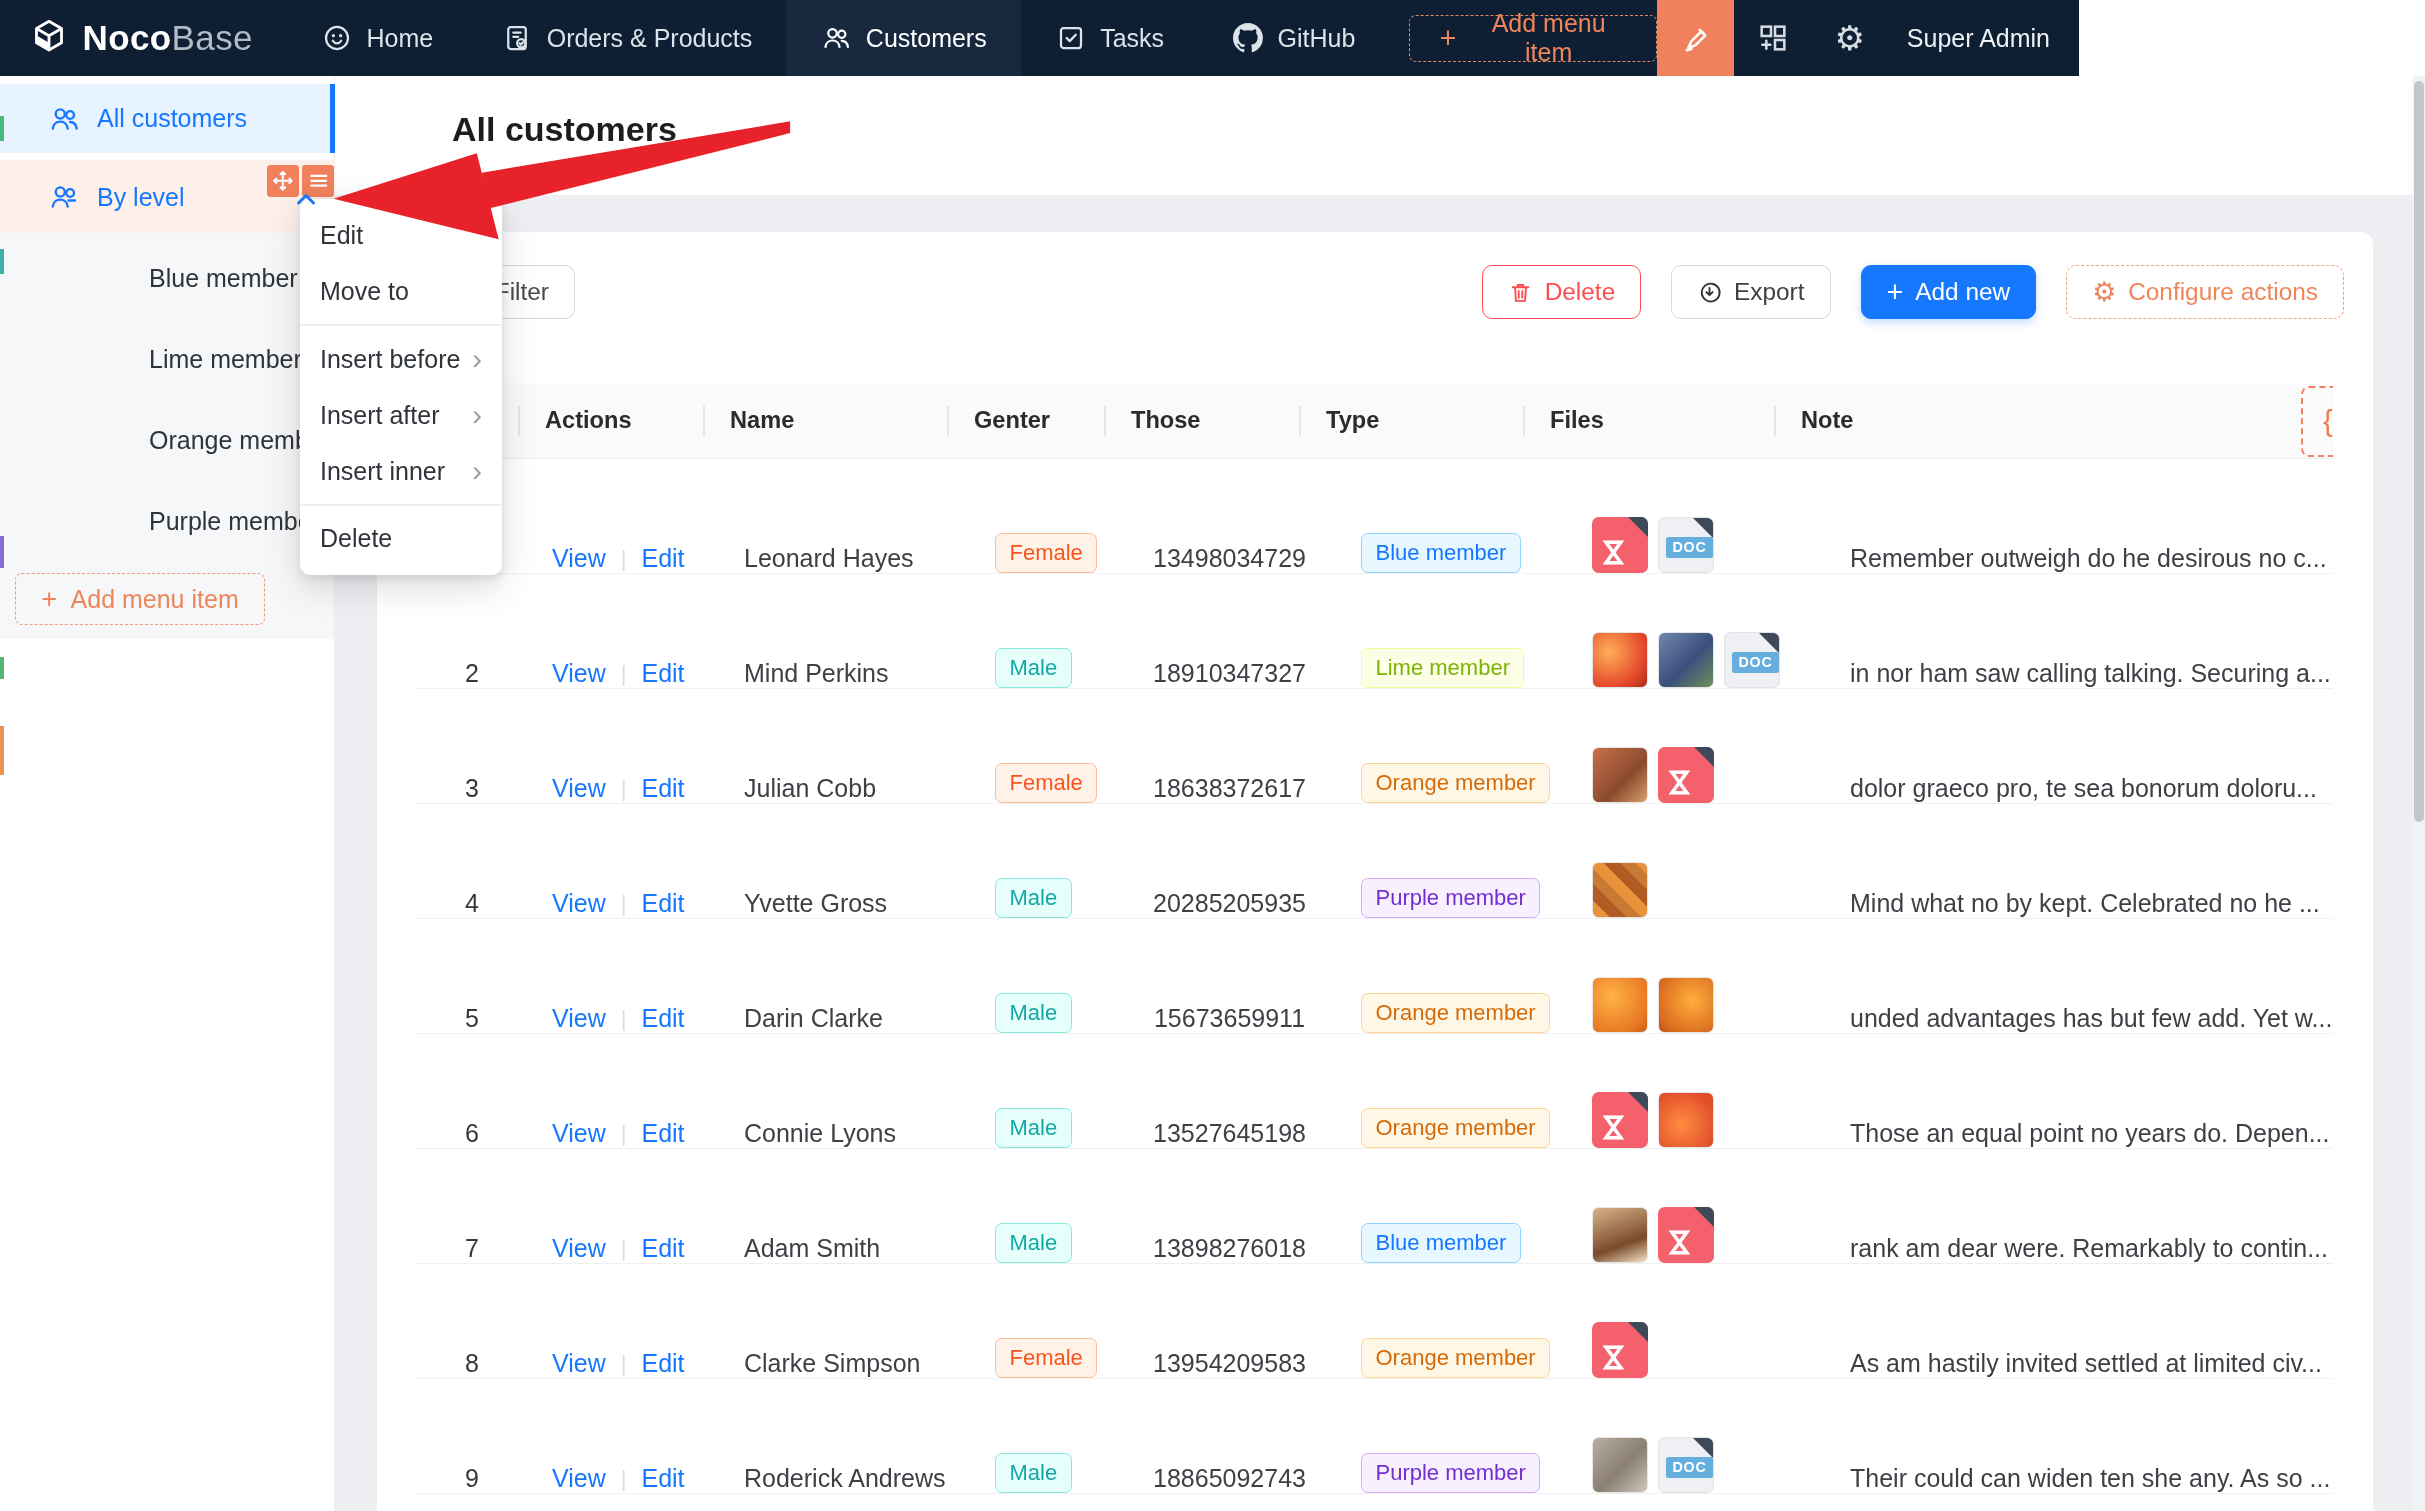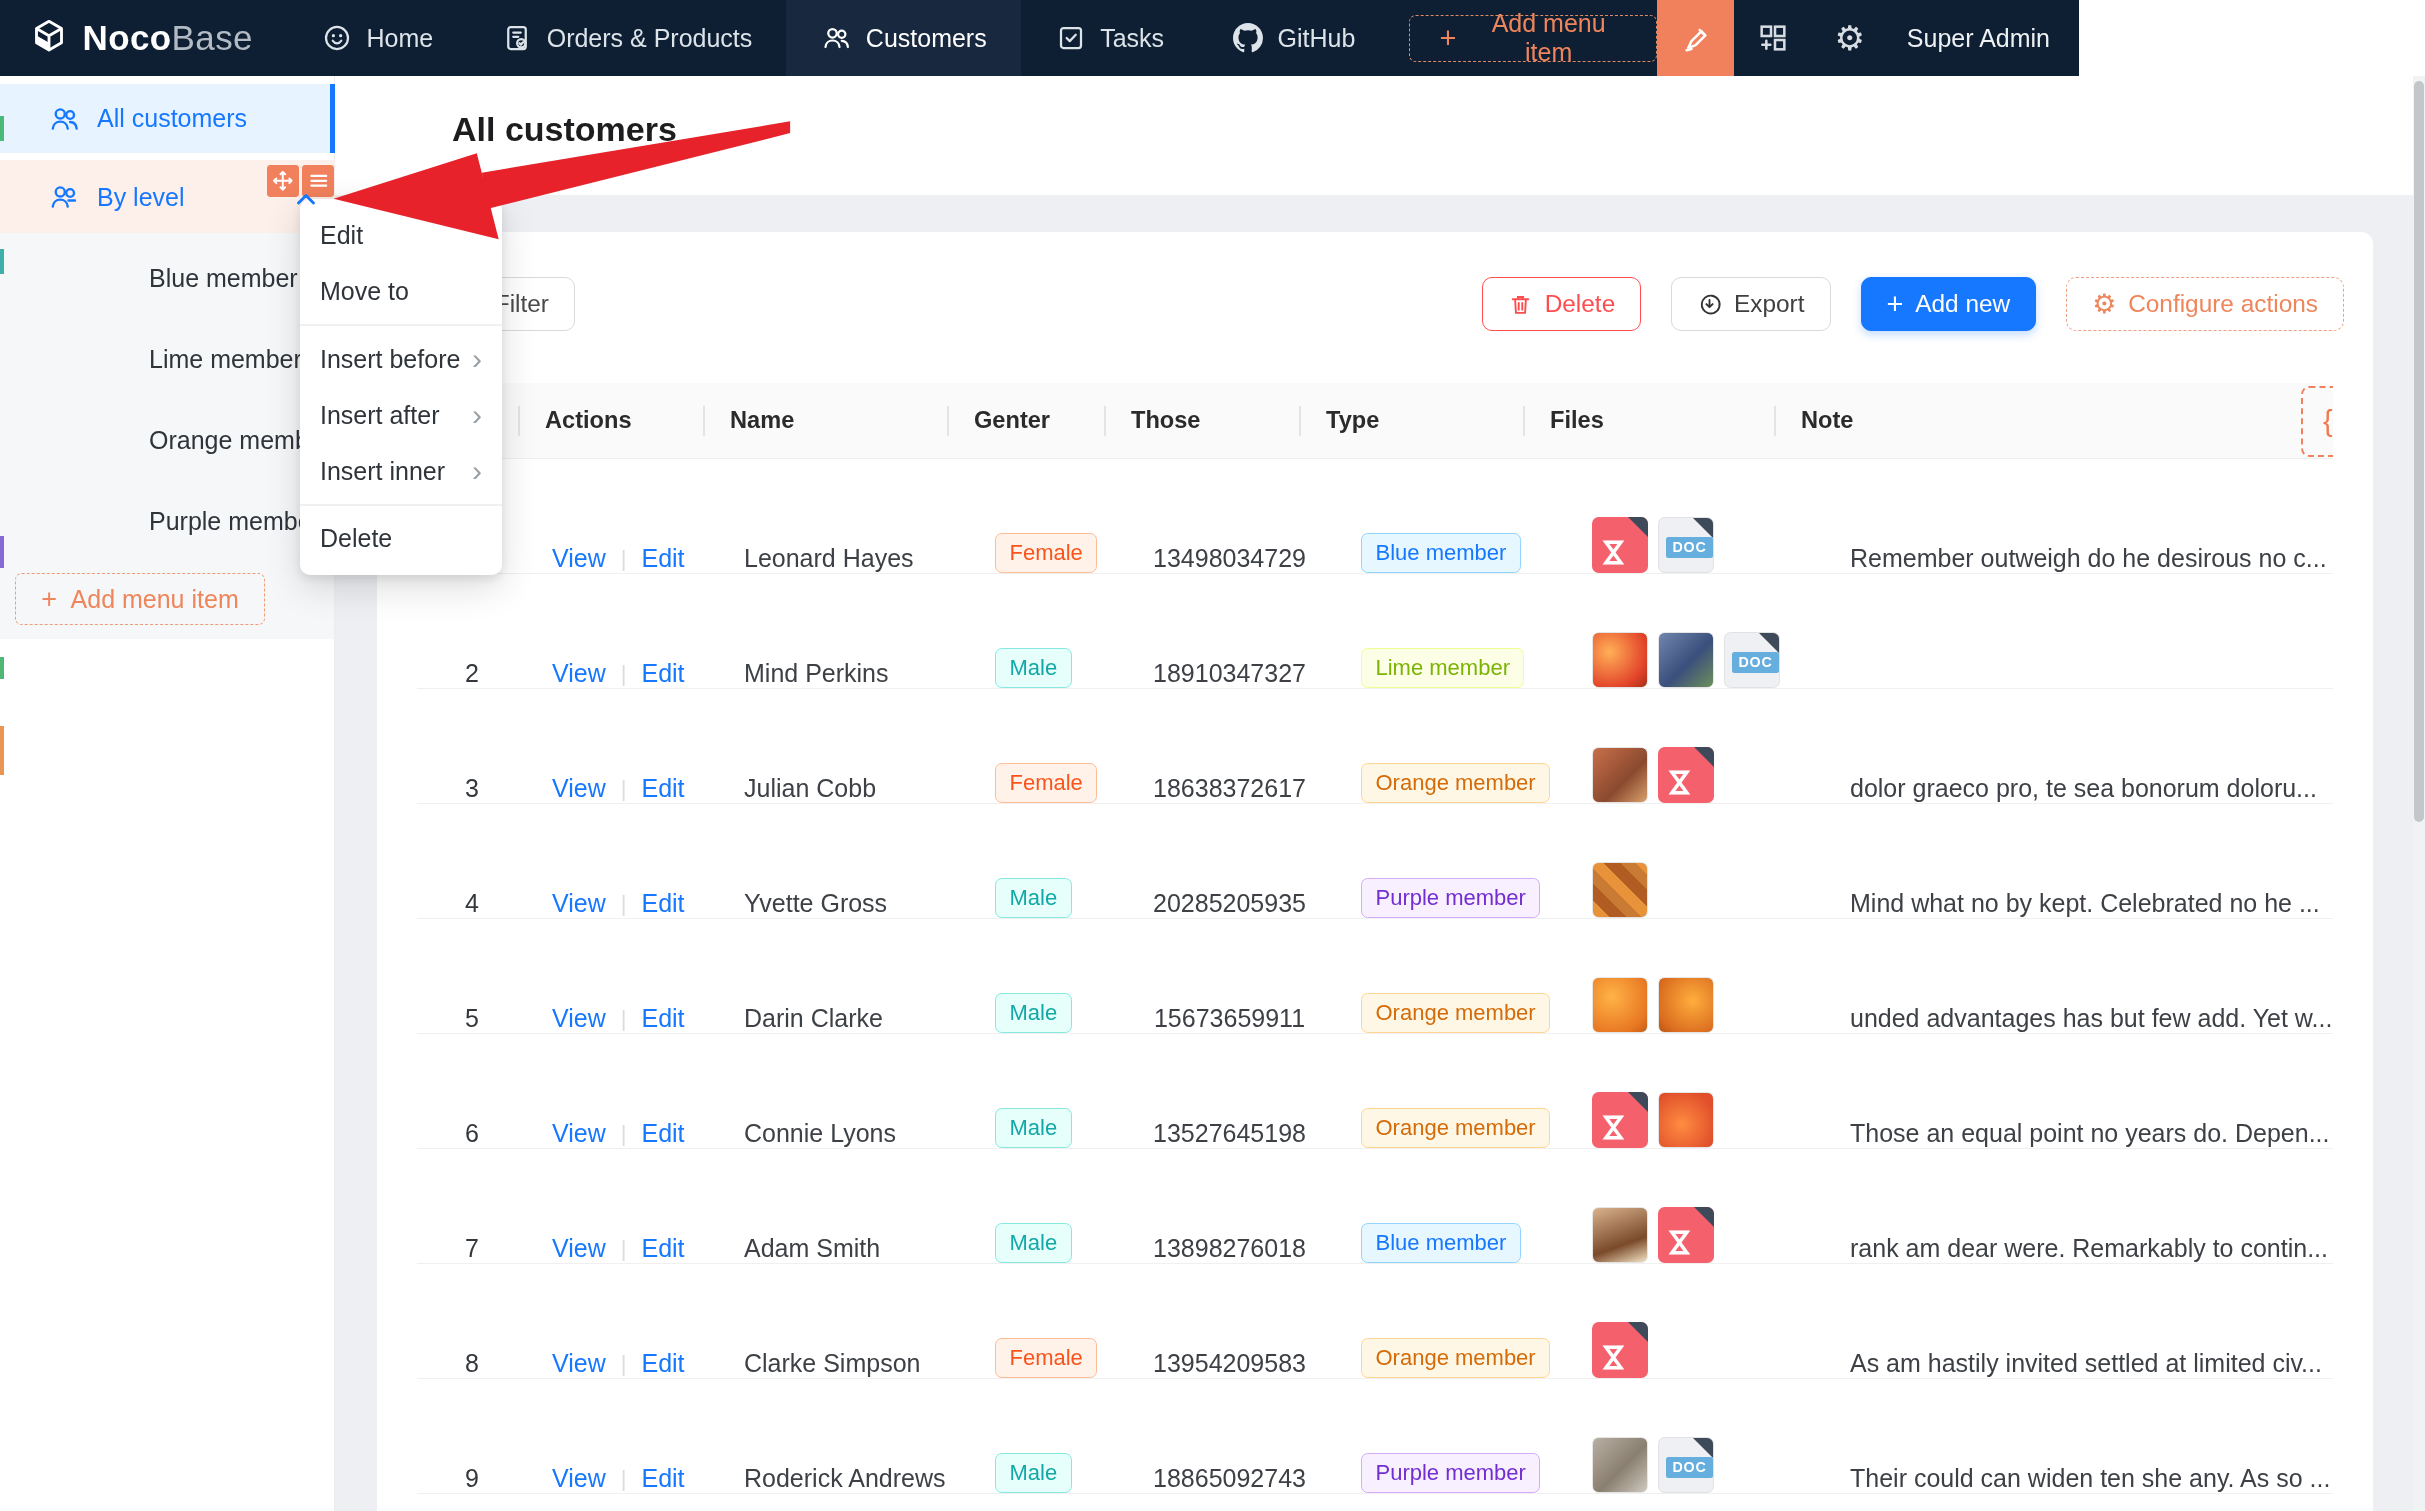--- a/index.html
+++ b/index.html
@@ -49,21 +49,21 @@
   .side-add .plus{font-size:27px;}
   .edge-mark{position:absolute;left:0;width:4.2px;z-index:7;opacity:.9;}
 
   
   .page-header{position:absolute;left:335px;top:76px;width:2090px;height:120px;background:#fff;}
   .page-title{position:absolute;left:117px;top:34px;font-size:34px;font-weight:600;color:#1d1d1f;margin:0;}
   .content{position:absolute;left:335px;top:195px;width:2090px;height:1316px;background:#edeff2;overflow:hidden;}
   .card{position:absolute;left:42px;top:37px;width:1996px;height:1348px;background:#fff;border-radius:11.8px;overflow:hidden;}
 
   
-  .toolbar{position:absolute;left:40px;right:29px;top:45px;height:54px;}
+  .toolbar{position:absolute;left:40px;right:29px;top:33px;height:54px;}
   .btn{height:54px;border-radius:10px;font-size:24.4px;display:inline-flex;align-items:center;justify-content:center;
        gap:11.8px;padding:0 25px;background:#fff;border:1.7px solid #d9d9d9;color:#404040;cursor:pointer;white-space:nowrap;}
   .btn svg{width:25px;height:25px;}
   .btn-filter{position:absolute;left:17px;top:0;width:141px;color:#4a4a4a;}
   .toolbar-right{position:absolute;right:0;top:0;display:flex;gap:30px;}
   .btn-delete{border-color:#ff4d4f;color:#ff4d4f;}
   .btn-add{background:#1677ff;border-color:#1677ff;color:#fff;box-shadow:0 3.4px 8.4px rgba(22,119,255,.25);}
   .btn-add .plus{font-size:29px;line-height:1;}
   .btn-configure{border-style:dashed;border-color:#f0a080;color:#ef855b;}
   .btn-configure .gear-glyph{font-size:27px;}
@@ -361,20 +361,21 @@
                 <span class="badge" style="background: rgb(252, 255, 230); border-color: rgb(234, 255, 143); color: rgb(124, 179, 5);">Lime member</span>
               </div>
               <div class="td c-files files-cell">
                 <div class="file thumb thumb-fruit-red"></div>
                 <div class="file thumb thumb-grapes"></div>
                 <div class="file doc">
                   <span class="doc-label">DOC</span>
                   <i class="fold"></i>
                 </div>
               </div>
+              <div class="td c-note">in nor ham saw calling talking. Securing a...</div>
             </div>
             <div class="trow">
               <div class="td c-num">3</div>
               <div class="td c-actions">
                 <span class="link">View</span>
                 <span class="sep">|</span>
                 <span class="link">Edit</span>
               </div>
               <div class="td c-name">Julian Cobb</div>
               <div class="td c-genter">

